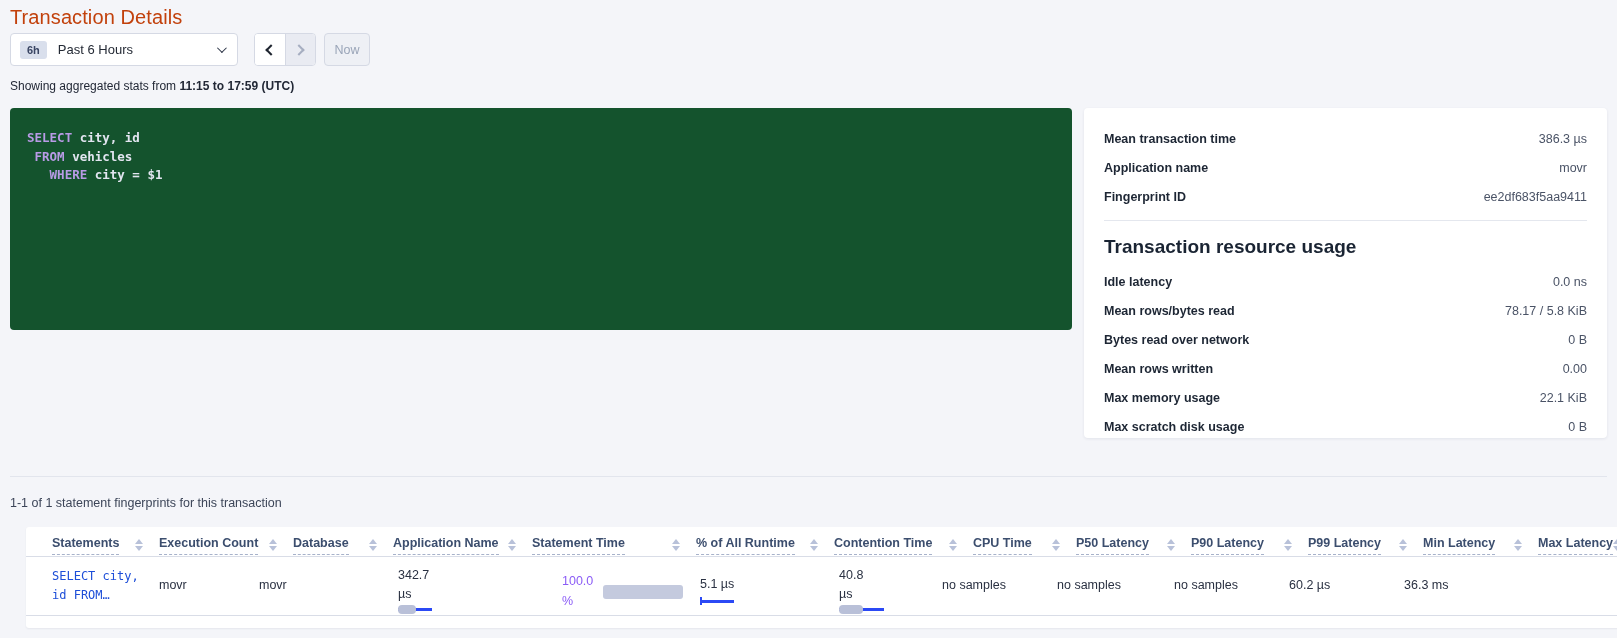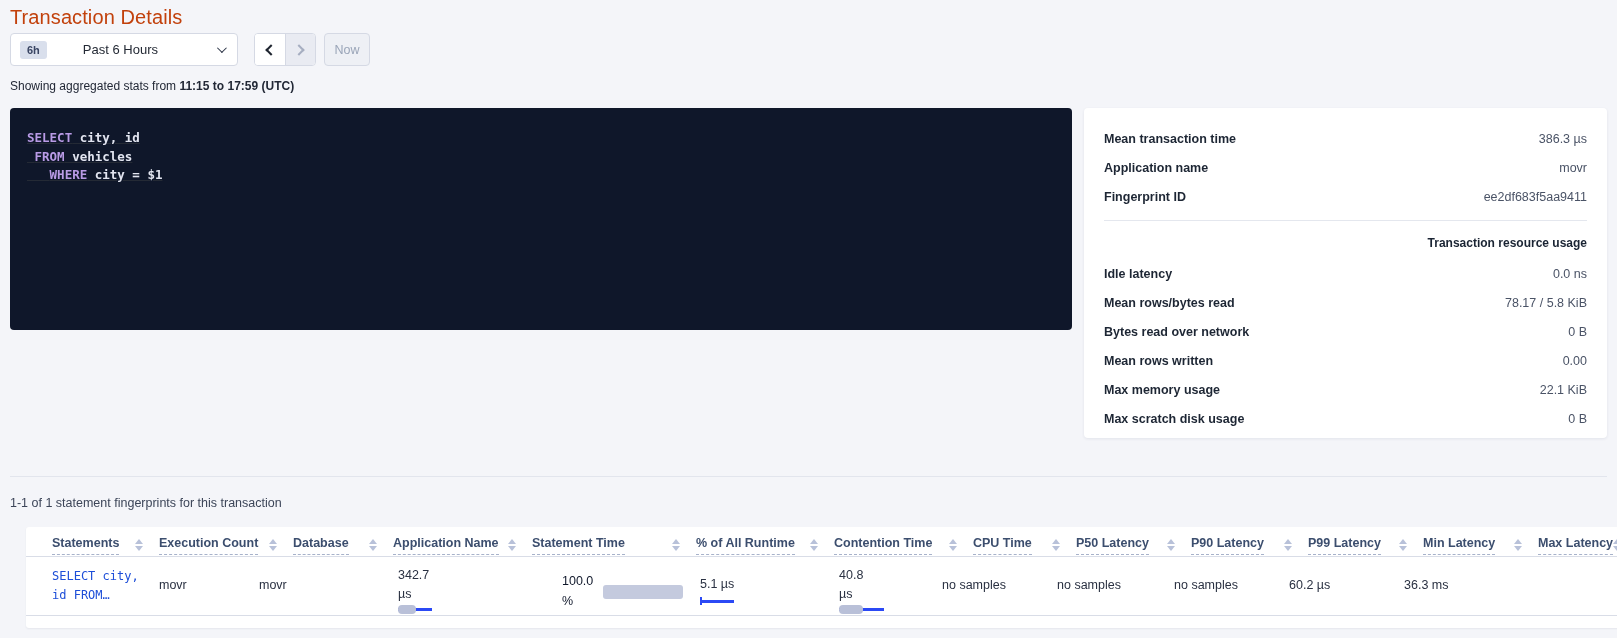--- a/index.html
+++ b/index.html
@@ -14,21 +14,21 @@
 
   
   .page-title {
     position:absolute; left:10px; top:6px;
     font-size:20px; font-weight:400; color:#c2410c; letter-spacing:.1px;
   }
 
   .time-picker {
     position:absolute; left:10px; top:33px; width:228px; height:33px;
     background:#fff; border:1px solid #d5d9e4; border-radius:4px;
-    display:flex; align-items:center; padding:0 13px 0 9px; cursor:pointer;gap:25px;
+    display:flex; align-items:center; padding:0 13px 0 9px; cursor:pointer;
   }
   .range-badge {
     background:#d9dfec; color:#394563; font-size:11px; font-weight:700;
     padding:3px 7px; border-radius:3px;
   }
   .range-label { font-size:13px; color:#242a35; margin-left:11px; }
   .chevron-down {
     margin-left:auto; width:7px; height:7px;
     border-right:1.6px solid #2c3547; border-bottom:1.6px solid #2c3547;
     transform:rotate(45deg) translateY(-2px);
@@ -55,39 +55,39 @@
     cursor:default;
   }
 
   .subtitle { position:absolute; left:10px; top:79px; font-size:12px; color:#222836; }
   .subtitle .pre { white-space:pre; }
   .subtitle .bold { font-weight:700; white-space:pre; }
 
   
   .sql-box {
     position:absolute; left:10px; top:108px; width:1062px; height:222px;
-    background:#0f172a; border-radius:4px; padding:21px 0 0 17px;text-decoration:underline;
+    background:#14532d; border-radius:4px; padding:21px 0 0 17px;
   }
   .sql-line {
     font-family:"DejaVu Sans Mono", monospace; font-size:12.5px; font-weight:700;
     line-height:18.5px; white-space:pre; color:#e2e5f0;
   }
   .sql-line .kw { color:#b99be6; }
 
   
   .overview-card {
     position:absolute; left:1084px; top:108px; width:523px; height:330px;
     background:#fff; border-radius:4px; box-shadow:0 1px 3px rgba(44,56,88,.09);
     padding:16px 20px 0 20px;
   }
   .ov-row { display:flex; justify-content:space-between; align-items:center; height:29px; font-size:12.5px; }
   .ov-label { font-weight:700; color:#1d2634; }
   .ov-value { color:#4a5366; }
   .ov-divider { border:none; border-top:1px solid #e4e7ee; margin-top:9px; }
-  .ov-heading { margin-top:15px; font-size:12px; font-weight:700; color:#1a2433;text-align:right; }
+  .ov-heading { margin-top:15px; font-size:19px; font-weight:700; color:#1a2433; }
   .ov-rows-resource { margin-top:9px; }
 
   
   .section-divider { position:absolute; left:10px; width:1597px; top:476px; border:none; border-top:1px solid #e2e5ed; }
   .statements-summary { position:absolute; left:10px; top:496px; font-size:12.5px; color:#3c4558; }
 
   .table-card {
     position:absolute; left:26px; top:527px; width:1597px; height:101px;
     background:#fff; border-radius:3px; box-shadow:0 1px 2px rgba(44,56,88,.07);
   }
@@ -115,21 +115,21 @@
 
   .td-time { padding-top:11px; font-size:12.5px; color:#2a3142; }
   .td-time .unit { margin-top:5px; }
   .mini-bar { position:relative; margin-top:4px; height:9px; }
   .mini-bar .line { position:absolute; left:0; top:3px; height:2.5px; background:#2b49f5; }
   .mini-bar .seg  { position:absolute; left:0; top:0; height:9px; background:#b9c0d8; border-radius:4px; }
   .mini-bar.stmt { width:34px; } .mini-bar.stmt .line { width:34px; } .mini-bar.stmt .seg { width:18px; }
   .mini-bar.cpu  { width:45px; } .mini-bar.cpu  .line { width:45px; } .mini-bar.cpu  .seg { width:24px; }
 
   .td-pct { display:flex; }
-  .td-pct .pct-text { padding-top:14px; font-size:12.5px; color:#0f172a; line-height:20px; }
+  .td-pct .pct-text { padding-top:14px; font-size:12.5px; color:#8b5cf6; line-height:20px; }
   .pct-bar { width:80px; height:14px; background:#c4cade; border-radius:3px; margin-left:10px; margin-top:28px; }
 
   .td-contention { padding-top:20px; font-size:12.5px; color:#2a3142; }
   .cont-bar { position:relative; margin-top:6px; width:34px; height:8px; }
   .cont-bar .tick { position:absolute; left:0; top:0; width:2px; height:8px; background:#2b49f5; }
   .cont-bar .line { position:absolute; left:0; top:3px; width:34px; height:2.5px; background:#2b49f5; }
 </style>
 </head>
 <body>
 

